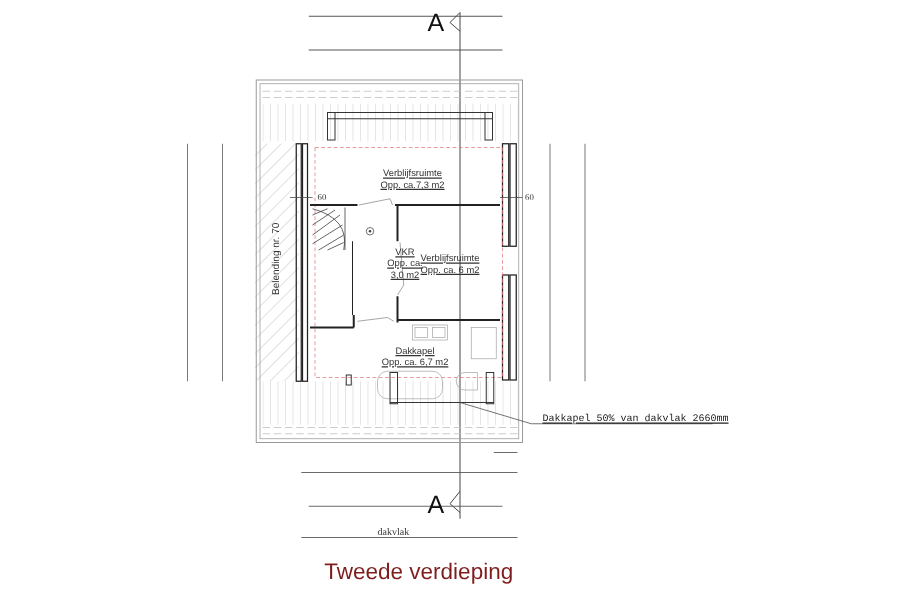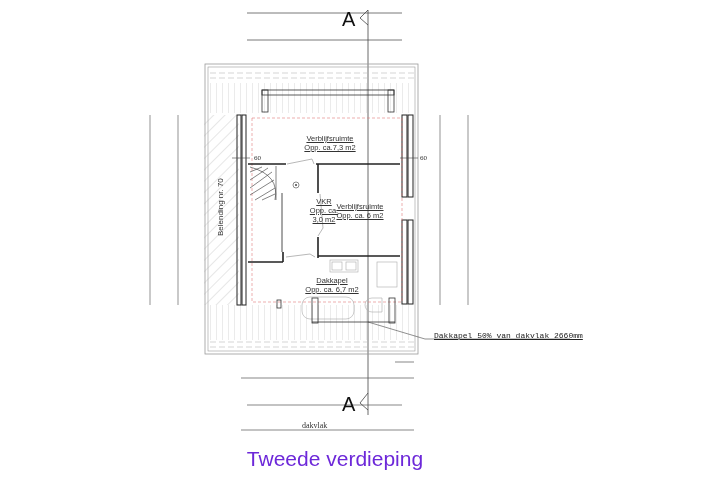--- a/index.html
+++ b/index.html
@@ -1,19 +1,19 @@
 <!DOCTYPE html>
 <html><head>
 <meta charset="utf-8">
 <style>
   html, body { margin:0; padding:0; background:#ffffff; }
   body { width:720px; height:479px; position:relative; overflow:hidden; font-family:"Liberation Sans", sans-serif; color:#222; }
   svg { position:absolute; left:0; top:0; }
   .lbl { position:absolute; font-size:7.5px; color:#333; text-align:center; line-height:9px; white-space:nowrap; font-family:"Liberation Sans", sans-serif;text-decoration:underline; }
-  .title { position:absolute; left:0; width:670px; top:447px; text-align:center; font-size:21px; color:#6d28d9; font-family:"Liberation Sans", sans-serif; }
+  .title { position:absolute; left:0; width:670px; top:447px; text-align:center; font-size:18px; color:#7f1d1d; font-family:"Liberation Sans", sans-serif; }
   .section-mark { position:absolute; font-size:20px; color:#111; font-family:"Liberation Sans", sans-serif; }
   .callout { position:absolute; font-size:8px; color:#222; text-decoration:underline; white-space:nowrap; font-family:Liberation Mono, monospace; }
   .dim { position:absolute; font-size:7px; color:#333; font-family:Liberation Serif, serif; }
   .vert { position:absolute; font-size:8px; color:#333; transform:rotate(-90deg); transform-origin:left top; white-space:nowrap; font-family:"Liberation Sans", sans-serif; }
 </style>
 </head>
 <body>
 
 <svg width="720" height="479" viewBox="0 0 720 479">
   <defs>

